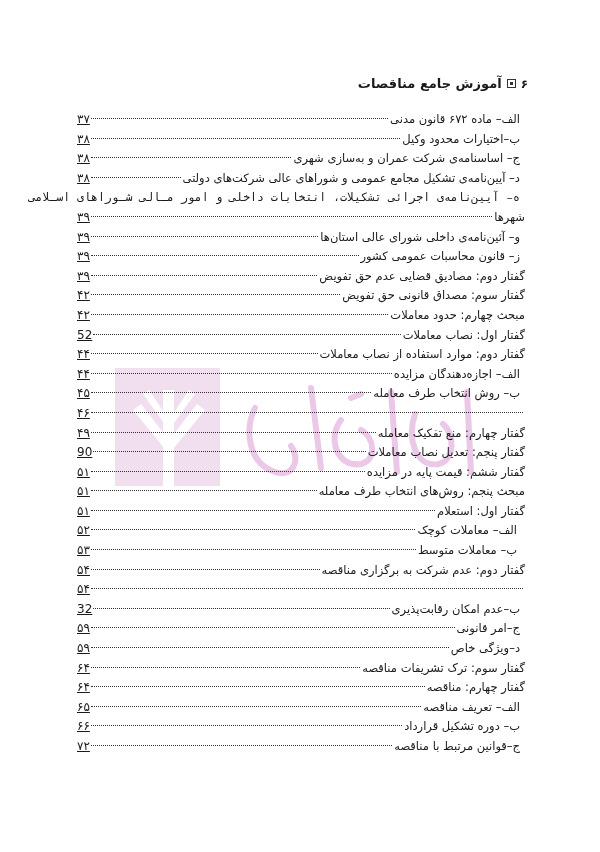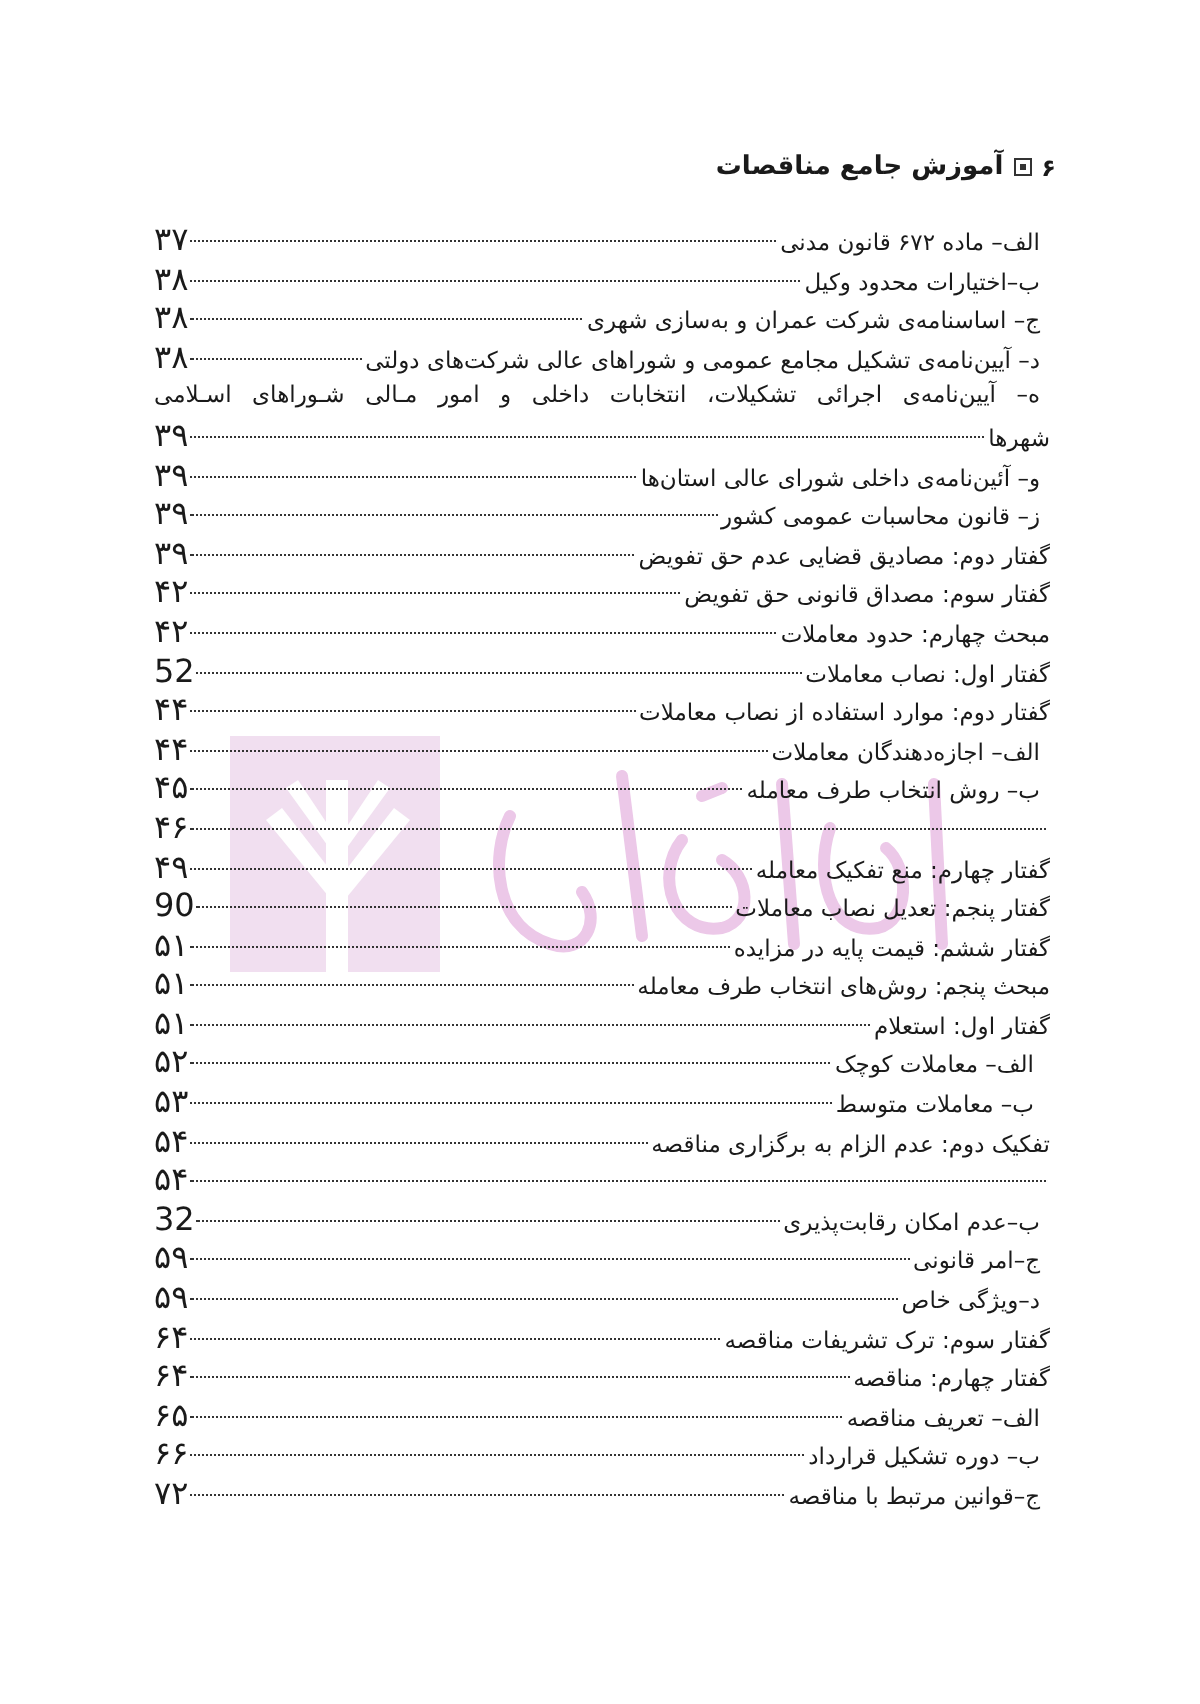--- a/index.html
+++ b/index.html
@@ -97,29 +97,31 @@
       margin: 0 2px 0 1px;
       position: relative;
       top: -4px;
       min-width: 10px;
     }
     .toc-row .page {
       position: static;
       width: auto; height: auto;
       background: none;
       flex: 0 0 auto;
-      font-size: 16px;
+      font-size: 12px;
+      text-decoration: underline;
     }
     .toc-row.indent1 .title { padding-right: 5px; }
     .toc-row.indent2 .title { padding-right: 8px; }
     .toc-row.level0 .title { padding-right: 0; }
     .toc-row.justified .title {
       flex: 1 1 auto;
       text-align: justify;
       text-align-last: justify;
+      font-family: Liberation Mono, monospace;
     }
   </style>
 </head>
 <body>
 
 <div class="page">
 
   <div class="watermark">
     <div class="wm-white"></div>
     <svg width="376" height="118" viewBox="0 0 376 118">
@@ -208,21 +210,21 @@
         <span class="title">گفتار اول: نصاب معاملات</span>
         <span class="leader"></span>
         <span class="page">52</span>
       </div>
       <div class="toc-row level0">
         <span class="title">گفتار دوم: موارد استفاده از نصاب معاملات</span>
         <span class="leader"></span>
         <span class="page">۴۴</span>
       </div>
       <div class="toc-row indent1">
-        <span class="title">الف– اجازه‌دهندگان معاملات</span>
+        <span class="title">الف– اجازه‌دهندگان مزایده</span>
         <span class="leader"></span>
         <span class="page">۴۴</span>
       </div>
       <div class="toc-row indent1">
         <span class="title">ب– روش انتخاب طرف معامله</span>
         <span class="leader"></span>
         <span class="page">۴۵</span>
       </div>
       <div class="toc-row level0">
         <span class="leader"></span>
@@ -257,21 +259,21 @@
         <span class="title">الف– معاملات کوچک</span>
         <span class="leader"></span>
         <span class="page">۵۲</span>
       </div>
       <div class="toc-row indent2">
         <span class="title">ب– معاملات متوسط</span>
         <span class="leader"></span>
         <span class="page">۵۳</span>
       </div>
       <div class="toc-row level0">
-        <span class="title">تفکیک دوم: عدم الزام به برگزاری مناقصه</span>
+        <span class="title">گفتار دوم: عدم شرکت به برگزاری مناقصه</span>
         <span class="leader"></span>
         <span class="page">۵۴</span>
       </div>
       <div class="toc-row indent1">
         <span class="leader"></span>
         <span class="page">۵۴</span>
       </div>
       <div class="toc-row indent1">
         <span class="title">ب–عدم امکان رقابت‌پذیری</span>
         <span class="leader"></span>

